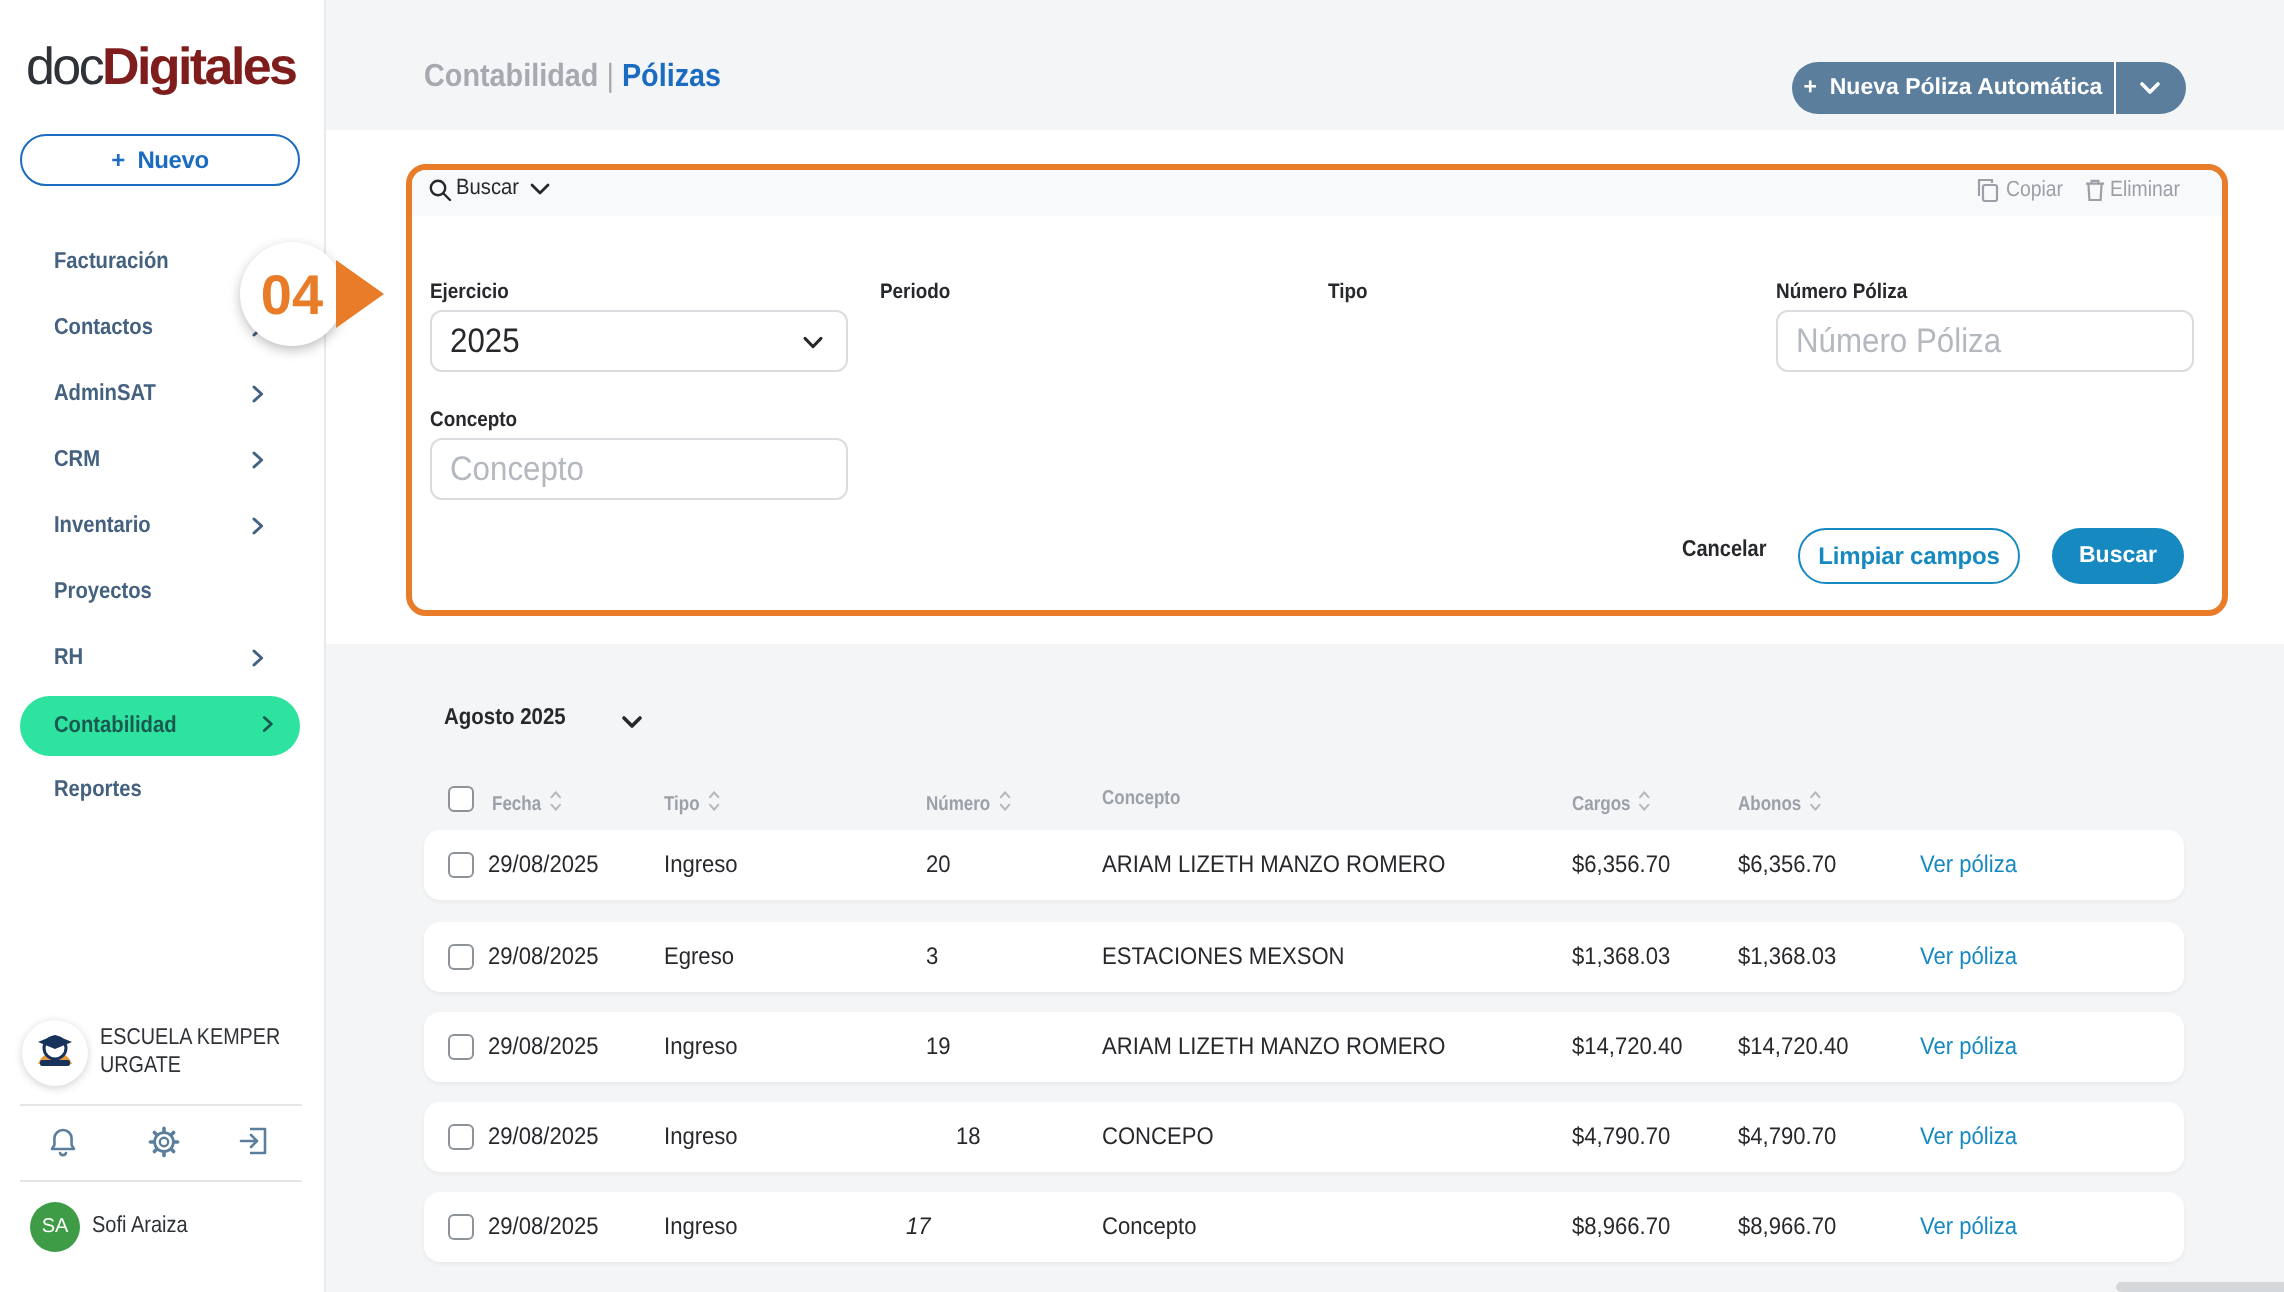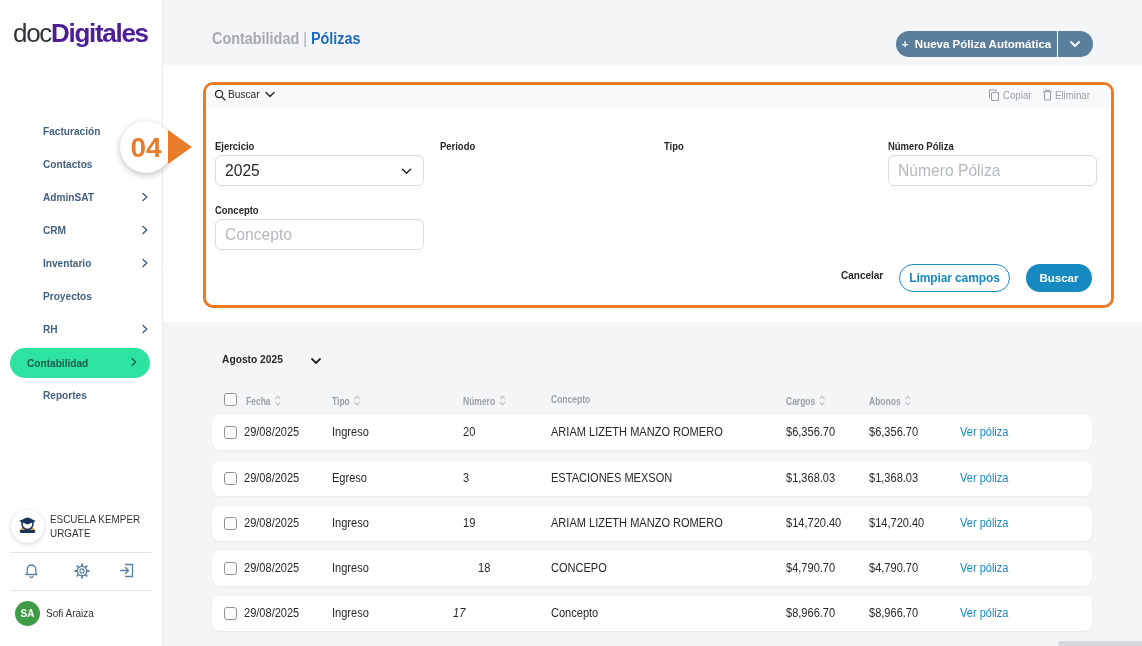--- a/index.html
+++ b/index.html
@@ -6,34 +6,34 @@
   html,body { width:1142px; height:646px; overflow:hidden; font-family:"Liberation Sans", sans-serif; }
   body { position:relative; background:#f4f5f6; }
   .abs { position:absolute; }
 
   
   #band-white { left:163px; top:65px; width:979px; height:257px; background:#fff; }
 
   
   #sidebar { left:0; top:0; width:163px; height:646px; background:#fff; border-right:1px solid #e9eaec; z-index:5; }
   #logo { left:13px; top:18px; font-size:26px; letter-spacing:-1.3px; color:#2f3337; }
-  #logo b { color:#4c1d95;text-align:center; }
+  #logo b { color:#7f1d1d;text-align:center; }
   #btn-nuevo { left:10px; top:67px; width:140px; height:26px; border:1px solid #1b6cc0; border-radius:13px; color:#1b6cc0; font-size:12px; font-weight:bold; text-align:center; line-height:24px; background:#fff; letter-spacing:-0.2px; }
-  .mi { left:16px; width:163px; height:28px; line-height:28px; color:#44617f; font-size:11.5px; font-weight:bold; }
+  .mi { left:0; width:163px; height:28px; line-height:28px; color:#44617f; font-size:11.5px; font-weight:bold; }
   .mi .t { position:absolute; left:27px; transform:scaleX(0.88); transform-origin:0 50%; white-space:nowrap; }
   .mi .c { position:absolute; left:124px; top:0; width:10px; height:28px; }
   #mi-cont { left:10px; width:140px; height:30px; line-height:30px; background:#2ee3a0; border-radius:15px; }
   #mi-cont .t { left:17px; color:#1a5a4e; }
   #mi-cont .c { left:119px; }
 
   
   #esc-av { left:11px; top:510px; width:33px; height:33px; border-radius:50%; background:#fff; box-shadow:0 1px 4px rgba(0,0,0,.18); }
   #esc-txt { left:50px; top:512px; font-size:11.5px; color:#2f3337; line-height:14px; transform:scaleX(0.86); transform-origin:0 0; white-space:nowrap; }
   .sdiv { left:10px; width:141px; height:1px; background:#e4e6e8; }
-  #sa-av { left:15px; top:601px; width:25px; height:25px; border-radius:50%; background:#3f9c46; color:#fff; font-size:10px; font-weight:bold; text-align:center; line-height:25px; }
+  #sa-av { left:15px; top:601px; width:25px; height:25px; border-radius:50%; background:#3f9c46; color:#fff; font-size:10px; font-weight:normal; text-align:center; line-height:25px; }
   #sa-name { left:46px; top:607px; font-size:11.5px; color:#2f3337; transform:scaleX(0.87); transform-origin:0 50%; white-space:nowrap; }
 
   
   #crumb { left:212px; top:30px; font-size:16px; font-weight:bold; color:#a6aab0; transform:scaleX(0.90); transform-origin:0 50%; white-space:nowrap; }
   #crumb b { color:#1b6cc0; }
   #btn-auto { left:896px; top:31px; width:197px; height:26px; background:#5b7e9d; border-radius:13px; color:#fff; }
   #btn-auto .lbl { position:absolute; left:0; top:0; width:161px; font-size:11.5px; font-weight:bold; line-height:26px; text-align:center; white-space:nowrap; }
   #btn-auto .sep { position:absolute; left:161px; top:0; width:1px; height:26px; background:#fff; }
 
   
@@ -123,20 +123,21 @@
 <div class="abs" id="buscar-btn">Buscar</div>
 
 <svg class="abs" id="marker" width="90" height="70" viewBox="0 0 90 70">
   <circle cx="34" cy="35" r="26" fill="#fff" filter="drop-shadow(0 2px 3px rgba(0,0,0,0.25))"></circle>
   <polygon points="56,18 80,35 56,52" fill="#e87c28"></polygon>
   <text x="34" y="45" text-anchor="middle" font-family="Liberation Sans" font-size="28" font-weight="bold" fill="#e87c28">04</text>
 </svg>
 
 <div class="abs" id="sidebar">
   <div class="abs" id="logo">doc<b>Digitales</b></div>
+  <div class="abs" id="btn-nuevo">+&nbsp; Nuevo</div>
 
   <div class="abs mi" style="top:117px;">
       <span class="t">Facturación</span>
     </div>
   <div class="abs mi" style="top:150px;">
       <span class="t">Contactos</span>
       <svg class="c" width="10" height="28" viewBox="0 0 10 28">
         <path d="M3 10.5 L6.8 14 L3 17.5" stroke="#44617f" stroke-width="1.5" fill="none" stroke-linecap="round" stroke-linejoin="round"></path>
       </svg>
     </div>

